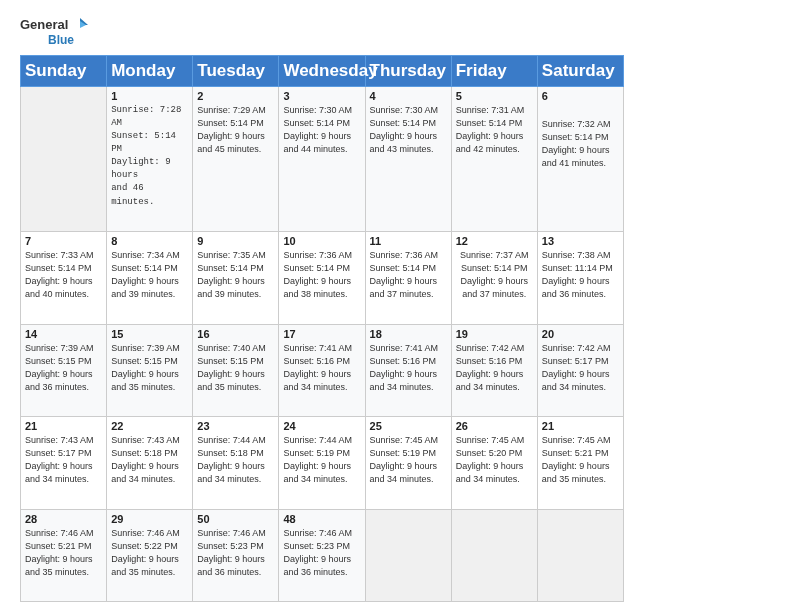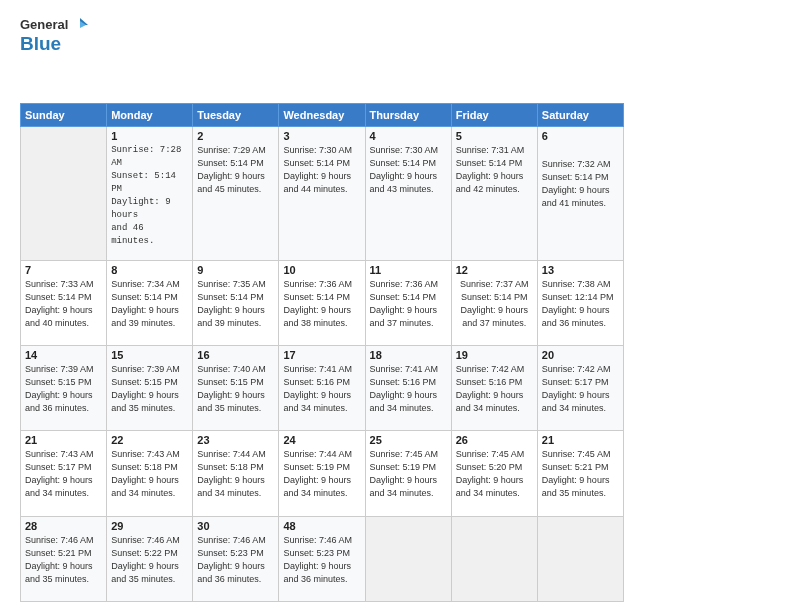--- a/index.html
+++ b/index.html
@@ -9,21 +9,20 @@
       width: 792px;
       height: 612px;
       overflow: hidden;
     }
     .page {
       width: 644px;
       height: 612px;
       padding: 16px 20px 10px 20px;
       display: flex;
       flex-direction: column;
-      gap: 40px;
     }
     .header {
       display: flex;
       justify-content: space-between;
       align-items: flex-start;
       margin-bottom: 8px;
     }
     .logo {
       display: flex;
       align-items: center;
@@ -45,21 +44,21 @@
     }
     .calendar {
       flex: 1;
       border-collapse: collapse;
       width: 100%;
       table-layout: fixed;
     }
     .calendar thead tr th {
       background-color: #3a7bc8;
       color: #fff;
-      font-size: 11px;
+      font-size: 17px;
       font-weight: bold;
       padding: 5px 4px;
       text-align: left;
       border: 1px solid #5a9be0;
     }
     .calendar tbody tr td {
       border: 1px solid #ccc;
       vertical-align: top;
       padding: 3px 4px;
       font-size: 9.5px;
@@ -92,21 +91,21 @@
   <div class="header">
     <div class="logo">
     <div style="text-align:left; line-height:1.1;">
       <div style="font-size:13px; font-weight:bold; color:#333; display:flex; align-items:center; gap:2px;">
         <span>General</span>
         <svg width="18" height="18" viewBox="0 0 18 18">
           <polygon points="10,2 18,9 10,9" fill="#2a7ab8"></polygon>
           <polygon points="10,5 16,9 10,12" fill="#5ab0e8"></polygon>
         </svg>
       </div>
-      <div style="font-size:19px; font-weight:bold; color:#2a7ab8;">Blue</div>
+      <div style="font-size:12px; font-weight:bold; color:#2a7ab8;margin-left:28px;">Blue</div>
     </div>
   </div>
     <div class="title-block">
       <div class="month-title"></div>
       <div class="location"></div>
     </div>
   </div>
 
   <table class="calendar">
     <thead>
@@ -205,21 +204,21 @@
           <td>
             <div class="day-num">12</div>
             <div class="day-info" style="white-space: pre-line; text-align: center;">Sunrise: 7:37 AM
 Sunset: 5:14 PM
 Daylight: 9 hours
 and 37 minutes.</div>
           </td>
           <td>
             <div class="day-num">13</div>
             <div class="day-info" style="white-space: pre-line;">Sunrise: 7:38 AM
-Sunset: 12:14 PM
+Sunset: 11:14 PM
 Daylight: 9 hours
 and 36 minutes.</div>
           </td>
         </tr>
         <tr>
           <td>
             <div class="day-num">14</div>
             <div class="day-info" style="white-space: pre-line;">Sunrise: 7:39 AM
 Sunset: 5:15 PM
 Daylight: 9 hours
@@ -328,21 +327,21 @@
 and 35 minutes.</div>
           </td>
           <td>
             <div class="day-num">29</div>
             <div class="day-info" style="white-space: pre-line;">Sunrise: 7:46 AM
 Sunset: 5:22 PM
 Daylight: 9 hours
 and 35 minutes.</div>
           </td>
           <td>
-            <div class="day-num">30</div>
+            <div class="day-num">50</div>
             <div class="day-info" style="white-space: pre-line;">Sunrise: 7:46 AM
 Sunset: 5:23 PM
 Daylight: 9 hours
 and 36 minutes.</div>
           </td>
           <td>
             <div class="day-num">48</div>
             <div class="day-info" style="white-space: pre-line;">Sunrise: 7:46 AM
 Sunset: 5:23 PM
 Daylight: 9 hours

